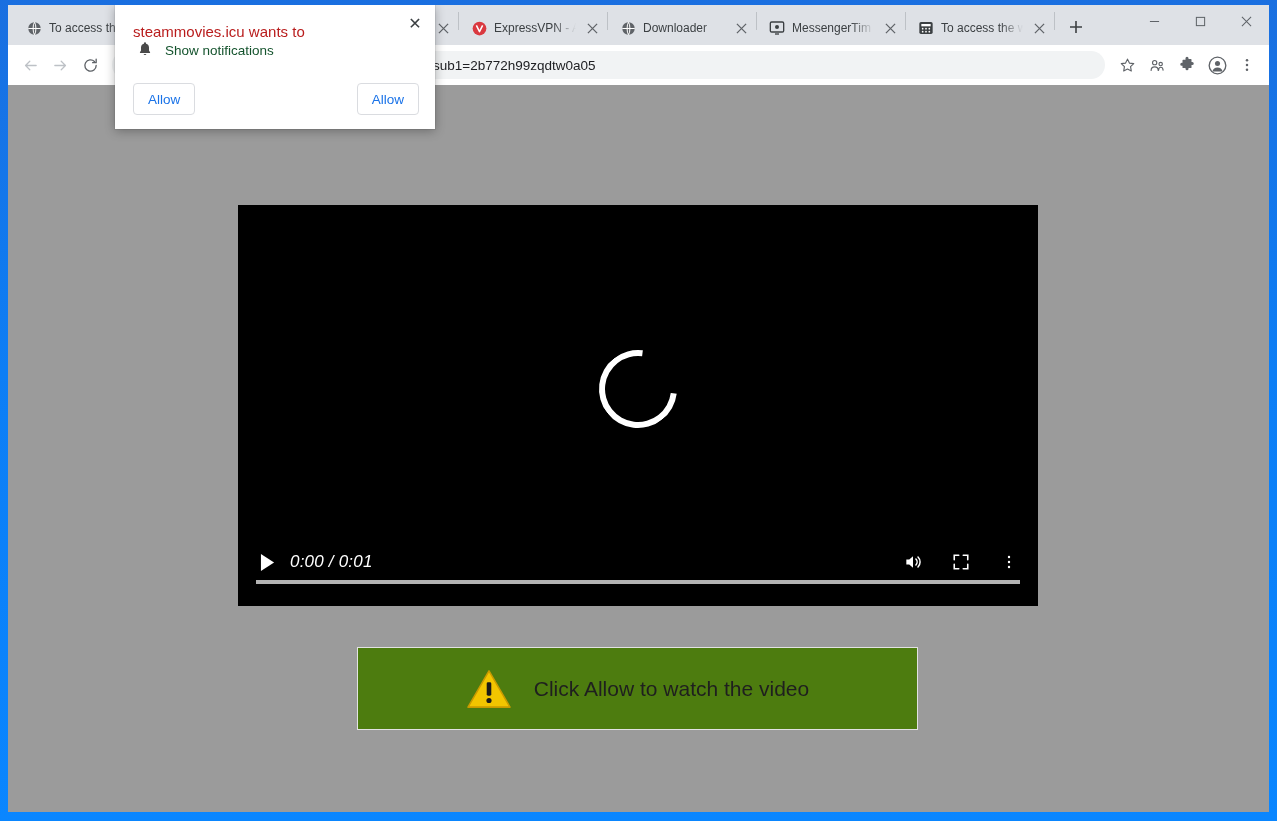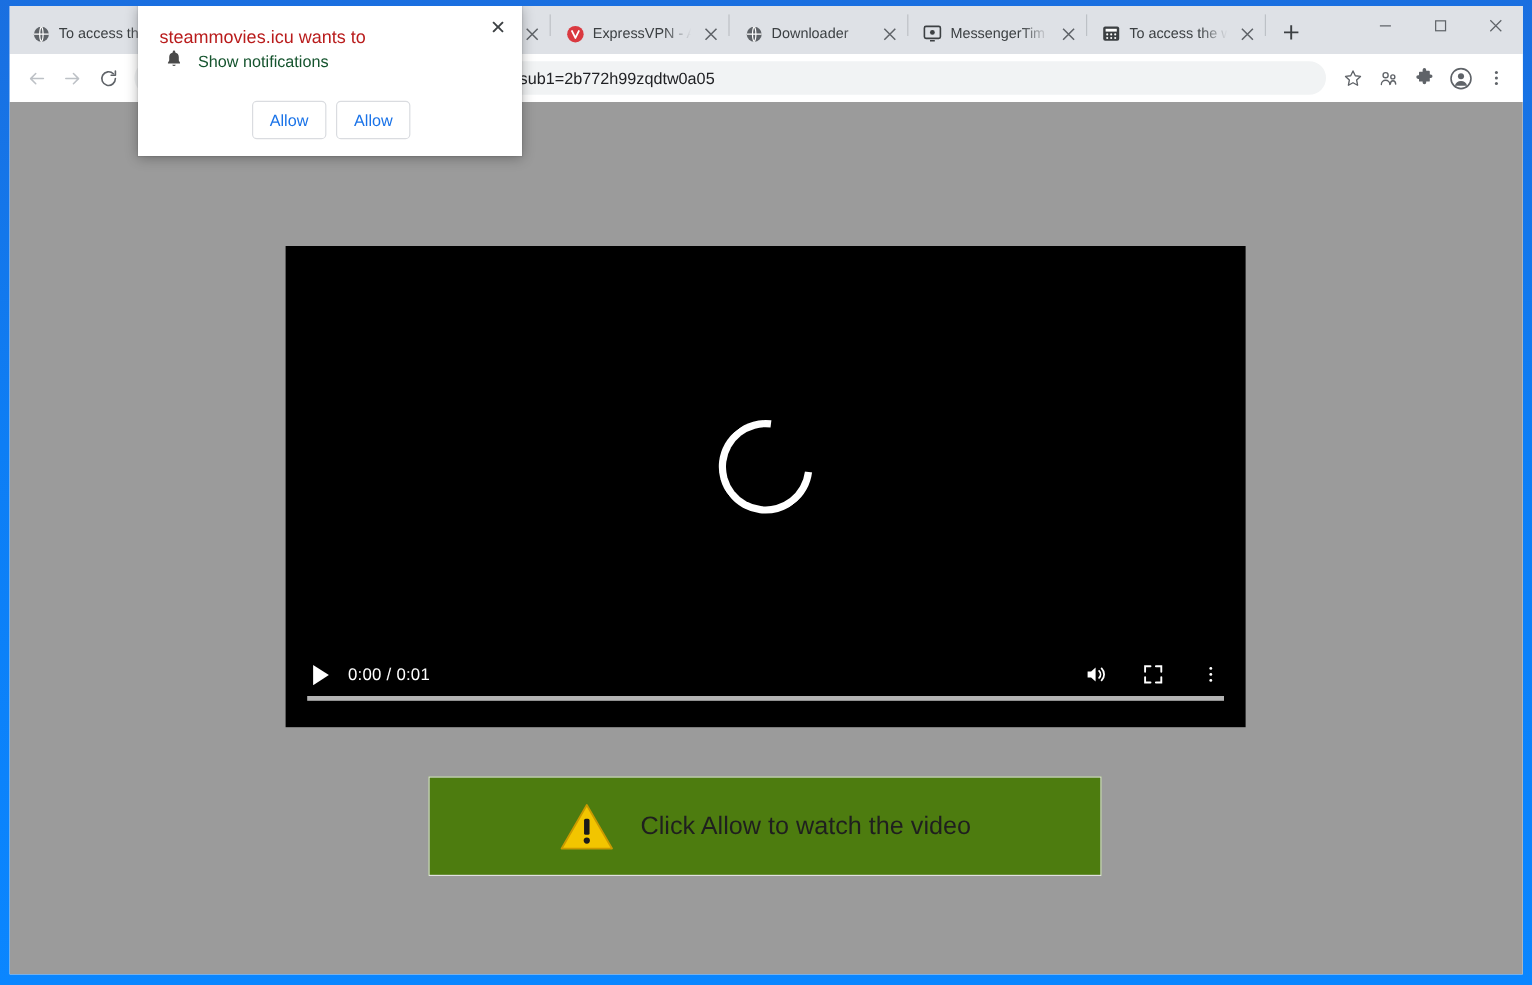--- a/index.html
+++ b/index.html
@@ -176,23 +176,24 @@
     position: absolute;
     left: 16px; right: 14px; top: 14px;
     height: 28px;
     display: flex;
     align-items: center;
     color: #ffffff;
   }
   #playbtn { width: 26px; height: 26px; display:flex; align-items:center; justify-content:center; }
   #timetext {
     margin-left: 10px;
-    font-size: 14px;
+    font-size: 17px;
     color: #ffffff;
     letter-spacing: .2px;
+    font-style: italic;
   }
   .vicon {
     width: 30px; height: 28px;
     display: flex; align-items: center; justify-content: center;
   }
   #vright { margin-left: auto; display: flex; align-items: center; gap: 18px; }
   #progress {
     position: absolute;
     left: 18px; right: 18px; bottom: 22px;
     height: 4px;
@@ -245,21 +246,21 @@
   #perm-row {
     display: flex;
     align-items: center;
     gap: 12px;
     margin-bottom: 22px;
     padding-left: 4px;
   }
   #perm-label { font-size: 13.5px; color: #14532d; }
   #perm-actions {
     display: flex;
-    justify-content: center;
+    justify-content: space-between;
     gap: 8px;
   }
   .permbtn {
     min-width: 62px;
     height: 32px;
     padding: 0 14px;
     border: 1px solid #dadce0;
     border-radius: 4px;
     background: #ffffff;
     color: #1a73e8;

